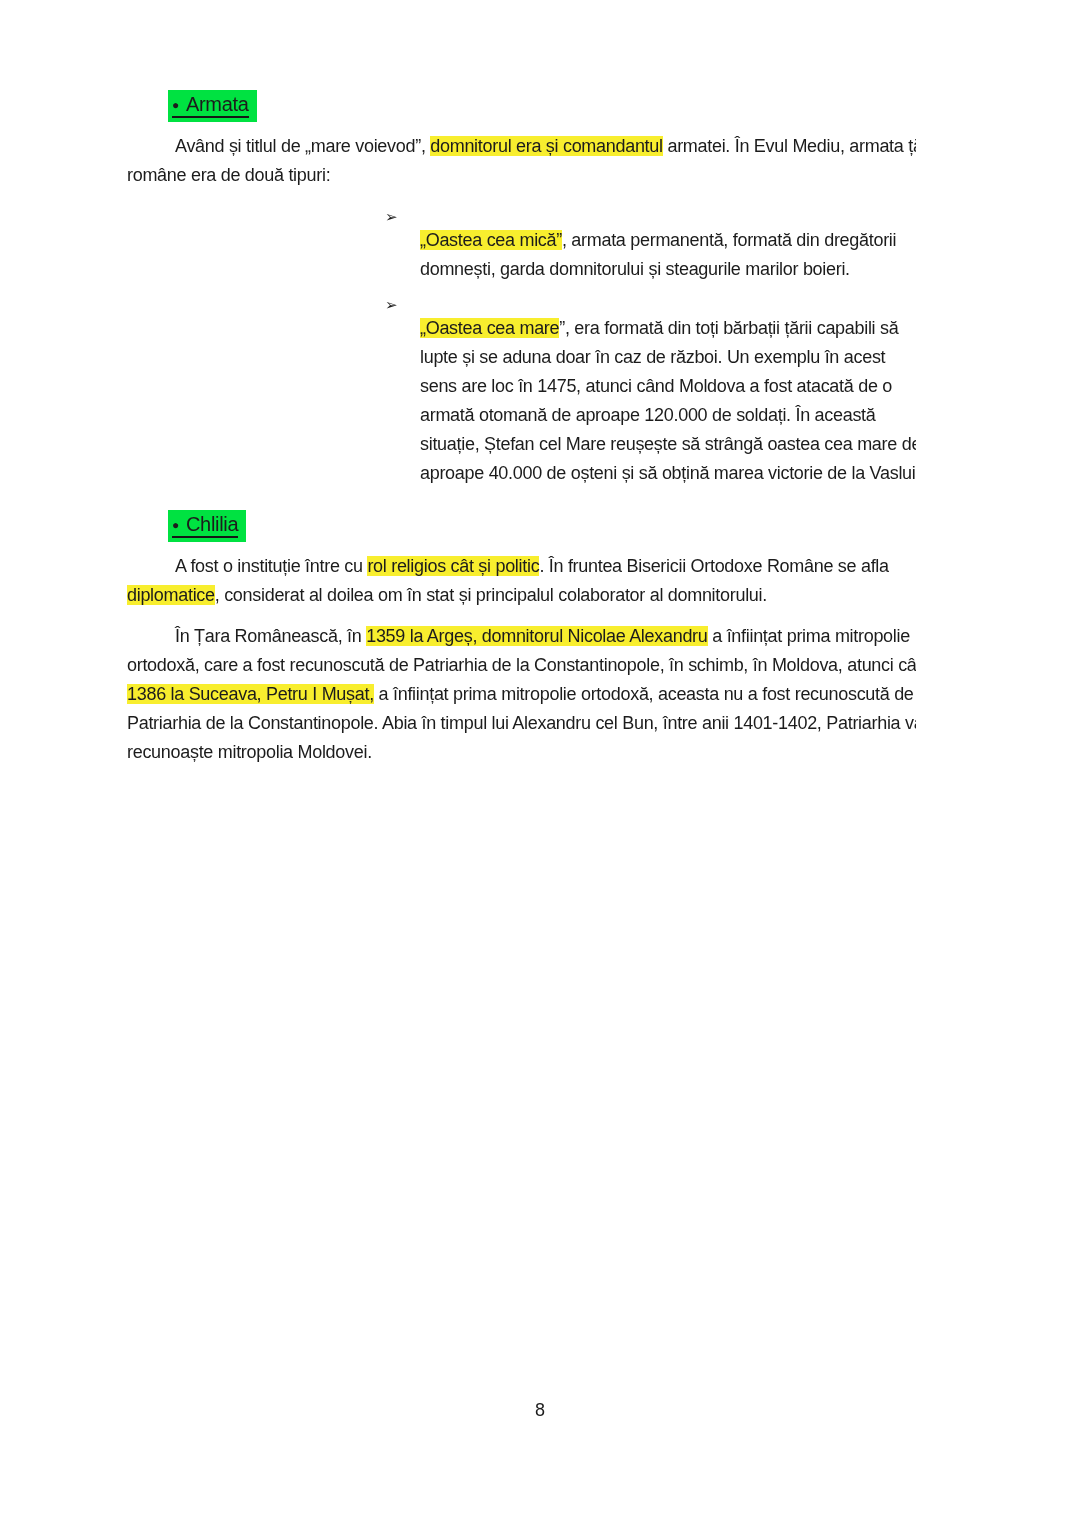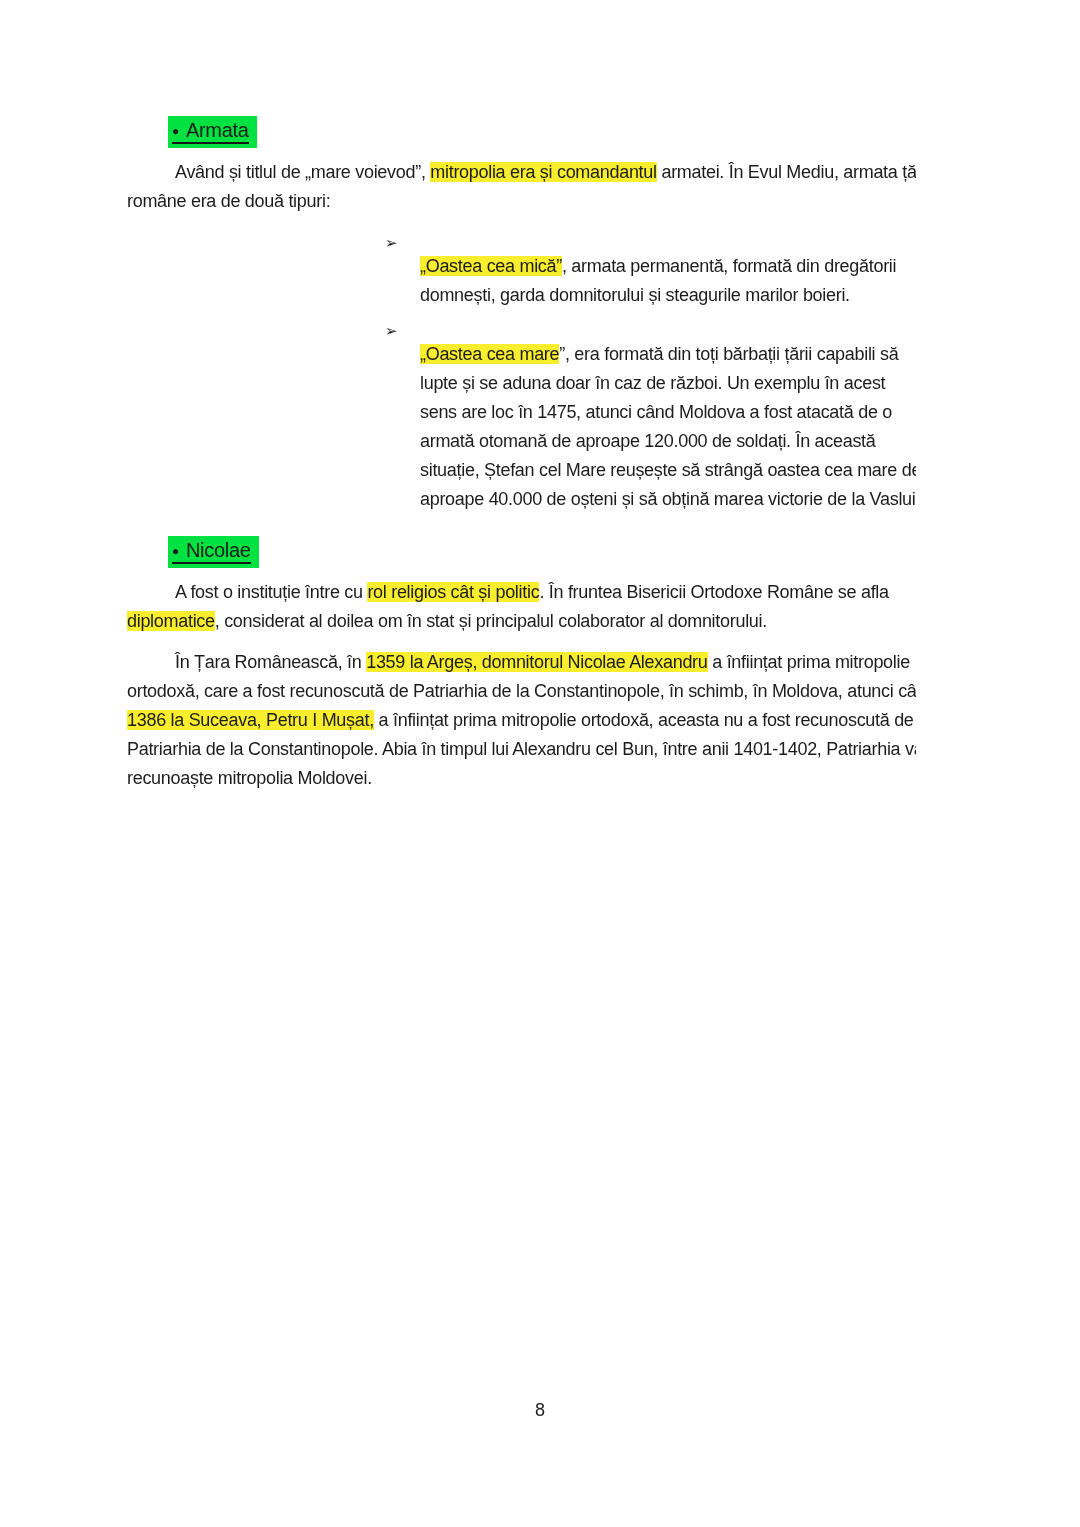--- a/index.html
+++ b/index.html
@@ -8,21 +8,21 @@
   .page {
     position: relative;
     width: 916px;
     height: 1527px;
     box-sizing: border-box;
     background: var(--page-bg, #ffffff);
     color: var(--text-color, #1c1c1c);
     font-size: 18px;
     line-height: 29px;
     letter-spacing: -0.3px;
-    padding: 116px 123px 0 127px;
+    padding: 90px 123px 0 127px;
     overflow: hidden;
     border-radius: 30px;
   }
 
   .content { width: 830px; }
 
   .heading-row { margin: 0 0 10px 0; }
   .heading-row.second { margin-top: 22px; }
 
   .heading {
@@ -76,37 +76,37 @@
 
 <div class="page">
   <div class="content">
 
     <div class="heading-row">
       <div class="heading">
         <span class="underline-wrap"><span class="dot">●</span><span>Armata</span></span>
       </div>
     </div>
 
-    <p class="para"><span>Având și titlul de „mare voievod”, </span><span class="hl-yellow">mitropolia era și comandantul</span><span> armatei. În Evul Mediu, armata țărilor române era de două tipuri:</span></p>
+    <p class="para"><span>Având și titlul de „mare voievod”, </span><span class="hl-yellow">domnitorul era și comandantul</span><span> armatei. În Evul Mediu, armata țărilor române era de două tipuri:</span></p>
 
     <div class="blist">
       <div class="bitem">
         <span class="marker">➢</span>
         <div class="btext"><span class="hl-yellow">„Oastea cea mică”</span><span>, armata permanentă, formată din dregătorii domnești, garda domnitorului și steagurile marilor boieri.</span></div>
       </div>
       <div class="bitem">
         <span class="marker">➢</span>
         <div class="btext"><span class="hl-yellow">„Oastea cea mare</span><span>”, era formată din toți bărbații țării capabili să lupte și se aduna doar în caz de război. Un exemplu în acest sens are loc în 1475, atunci când Moldova a fost atacată de o armată otomană de aproape 120.000 de soldați. În această situație, Ștefan cel Mare reușește să strângă oastea cea mare de aproape 40.000 de oșteni și să obțină marea victorie de la Vaslui.</span></div>
       </div>
     </div>
 
 
     <div class="heading-row second">
       <div class="heading">
-        <span class="underline-wrap"><span class="dot">●</span><span>Nicolae</span></span>
+        <span class="underline-wrap"><span class="dot">●</span><span>Chlilia</span></span>
       </div>
     </div>
 
     <p class="para"><span>A fost o instituție între cu </span><span class="hl-yellow">rol religios cât și politic</span><span>. În fruntea Bisericii Ortodoxe Române se afla </span><span class="hl-yellow">diplomatice</span><span>, considerat al doilea om în stat și principalul colaborator al domnitorului.</span></p>
 
 
     <p class="para"><span>În Țara Românească, în </span><span class="hl-yellow">1359 la Argeș, domnitorul Nicolae Alexandru</span><span> a înființat prima mitropolie ortodoxă, care a fost recunoscută de Patriarhia de la Constantinopole, în schimb, în Moldova, atunci când în </span><span class="hl-yellow">1386 la Suceava, Petru I Mușat,</span><span> a înființat prima mitropolie ortodoxă, aceasta nu a fost recunoscută de către Patriarhia de la Constantinopole. Abia în timpul lui Alexandru cel Bun, între anii 1401-1402, Patriarhia va recunoaște mitropolia Moldovei.</span></p>
 
   </div>
 

